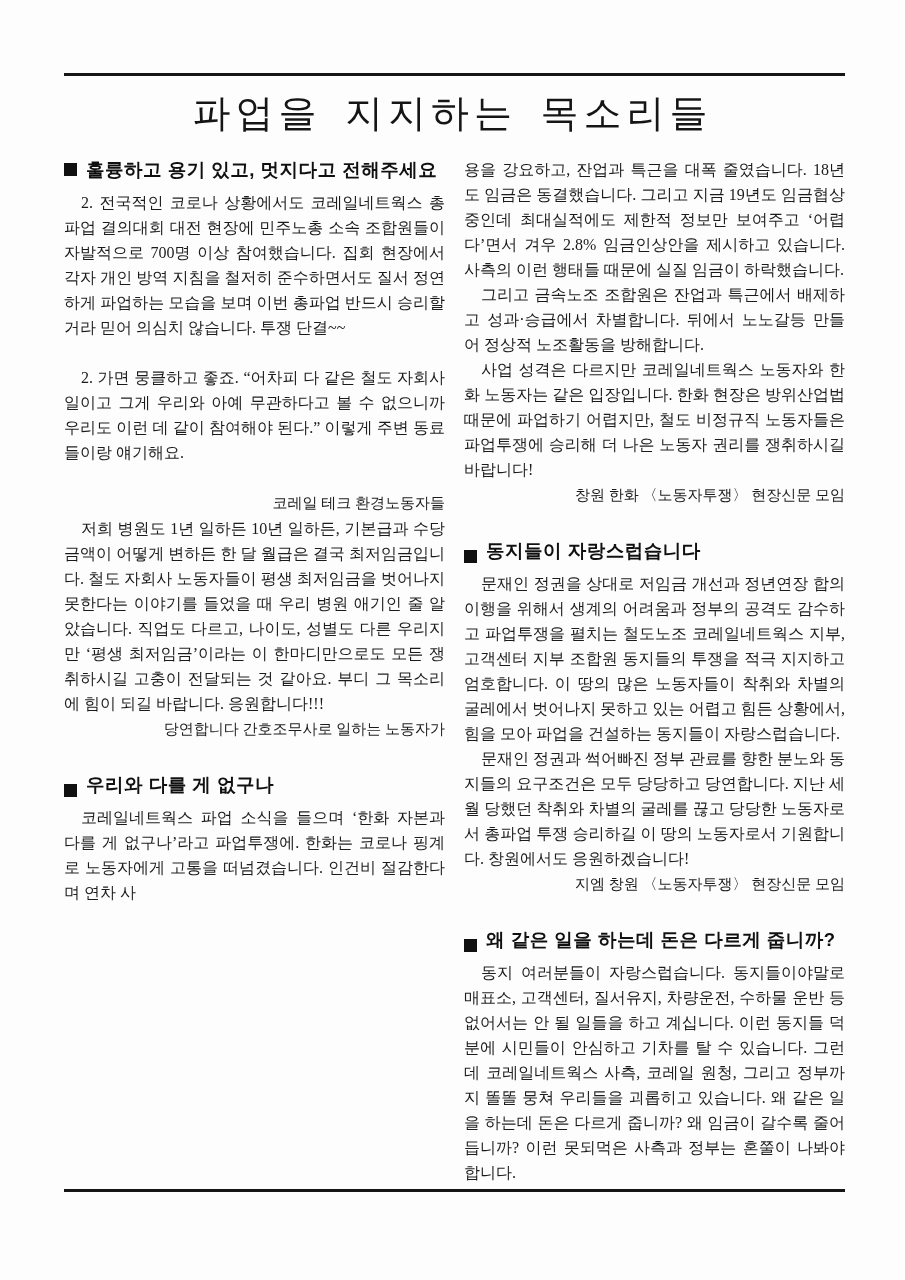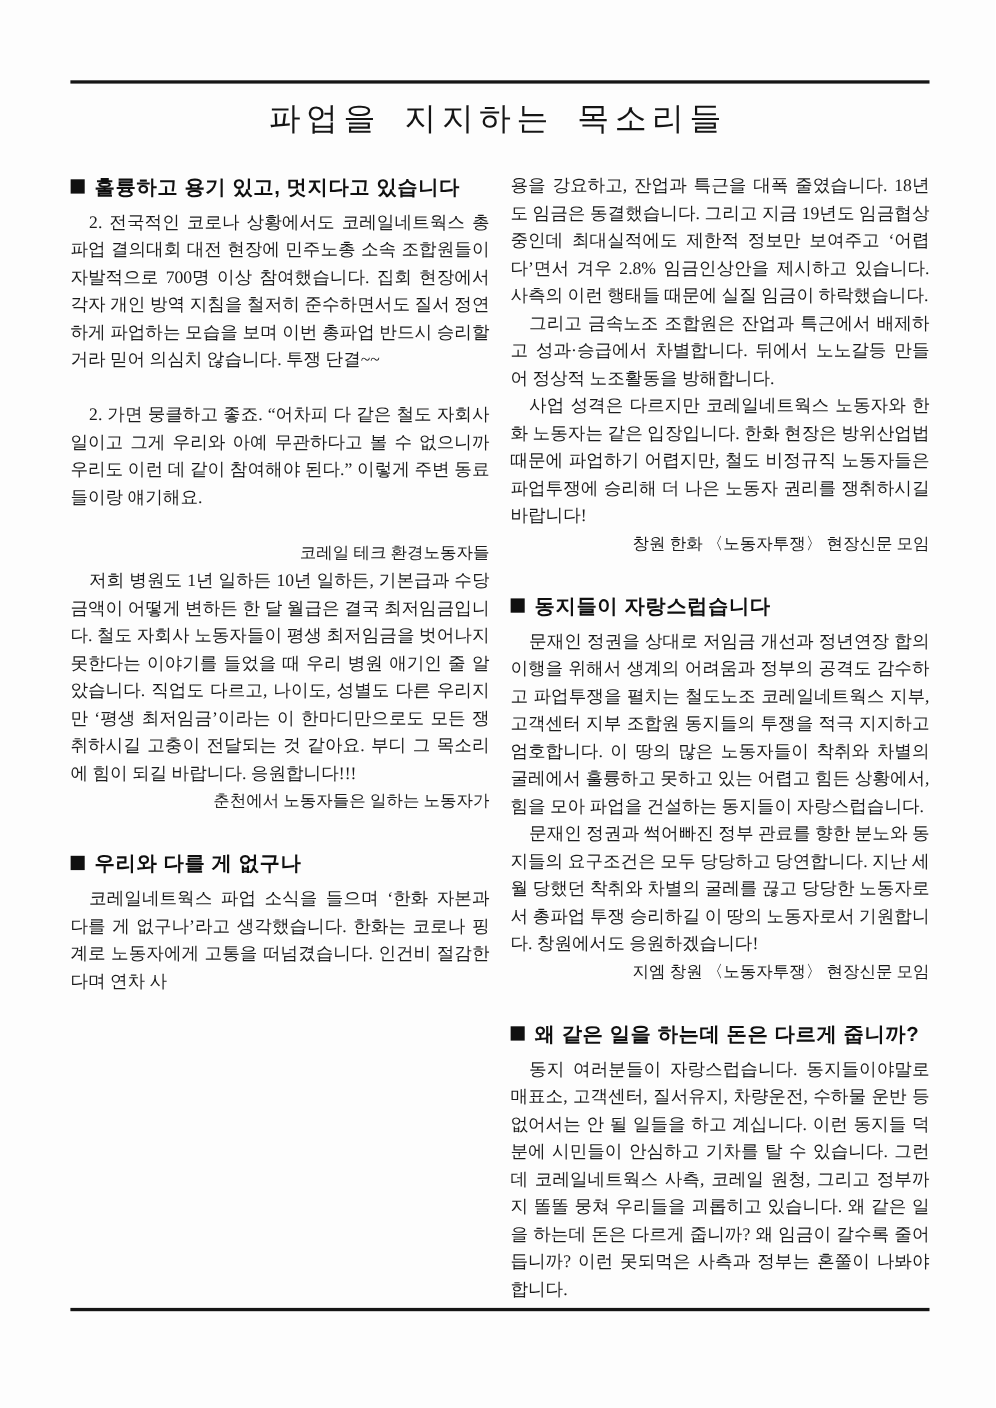--- a/index.html
+++ b/index.html
@@ -20,21 +20,21 @@
     left: 64px; width: 781px; height: 3px;
     background: #161616;
   }
   .rule.top { top: 73px; }
   .rule.bottom { top: 1189px; }
   .title {
     position: absolute;
     top: 88px; left: 0; width: 100%;
     margin: 0;
     text-align: center;
-    font-size: 29px;
+    font-size: 38px;
     font-weight: 500;
     letter-spacing: 5px;
     word-spacing: 9px;
     font-family: "Liberation Serif", serif;
     color: #151515;
   }
   .columns {
     position: absolute;
     top: 157px; left: 64px;
     width: 781px; height: 1030px;
@@ -52,21 +52,21 @@
     display: flex;
     align-items: center;
     gap: 9px;
     margin: 0 0 8px 0;
     font-family: "Liberation Sans", sans-serif;
     font-weight: 700;
     font-size: 18.5px;
     letter-spacing: 0.5px;
     color: #101010;
   }
-  .sec-h.gap-top { margin-top: 30px; }
+  .sec-h.gap-top { margin-top: 30px; align-items: flex-end; }
   .bullet {
     width: 13px; height: 13px;
     background: #101010;
     flex: 0 0 auto;
   }
   .para {
     margin: 0;
     font-size: 16px;
     line-height: 25px;
     text-align: justify;
@@ -93,57 +93,57 @@
 
   <h1 class="title">파업을 지지하는 목소리들</h1>
 
   <div class="columns">
 
     <div class="col">
 
       <section>
         <h2 class="sec-h">
           <span class="bullet"></span>
-          <span>훌륭하고 용기 있고, 멋지다고 있습니다</span>
+          <span>훌륭하고 용기 있고, 멋지다고 전해주세요</span>
         </h2>
         <p class="para spaced">2. 전국적인 코로나 상황에서도 코레일네트웍스 총파업 결의대회 대전 현장에 민주노총 소속 조합원들이 자발적으로 700명 이상 참여했습니다. 집회 현장에서 각자 개인 방역 지침을 철저히 준수하면서도 질서 정연하게 파업하는 모습을 보며 이번 총파업 반드시 승리할 거라 믿어 의심치 않습니다. 투쟁 단결~~</p>
         <p class="para spaced">2. 가면 뭉클하고 좋죠. “어차피 다 같은 철도 자회사 일이고 그게 우리와 아예 무관하다고 볼 수 없으니까 우리도 이런 데 같이 참여해야 된다.” 이렇게 주변 동료들이랑 얘기해요.</p>
         <p class="attr">코레일 테크 환경노동자들</p>
       </section>
 
       <section>
         <p class="para">저희 병원도 1년 일하든 10년 일하든, 기본급과 수당 금액이 어떻게 변하든 한 달 월급은 결국 최저임금입니다. 철도 자회사 노동자들이 평생 최저임금을 벗어나지 못한다는 이야기를 들었을 때 우리 병원 애기인 줄 알았습니다. 직업도 다르고, 나이도, 성별도 다른 우리지만 ‘평생 최저임금’이라는 이 한마디만으로도 모든 쟁취하시길 고충이 전달되는 것 같아요. 부디 그 목소리에 힘이 되길 바랍니다. 응원합니다!!!</p>
-        <p class="attr">춘천에서 노동자들은 일하는 노동자가</p>
+        <p class="attr">당연합니다 간호조무사로 일하는 노동자가</p>
       </section>
 
       <section>
         <h2 class="sec-h gap-top">
           <span class="bullet"></span>
           <span>우리와 다를 게 없구나</span>
         </h2>
-        <p class="para">코레일네트웍스 파업 소식을 들으며 ‘한화 자본과 다를 게 없구나’라고 생각했습니다. 한화는 코로나 핑계로 노동자에게 고통을 떠넘겼습니다. 인건비 절감한다며 연차 사</p>
+        <p class="para">코레일네트웍스 파업 소식을 들으며 ‘한화 자본과 다를 게 없구나’라고 파업투쟁에. 한화는 코로나 핑계로 노동자에게 고통을 떠넘겼습니다. 인건비 절감한다며 연차 사</p>
       </section>
 
     </div>
 
     <div class="col">
 
       <section>
         <p class="para no-indent">용을 강요하고, 잔업과 특근을 대폭 줄였습니다. 18년도 임금은 동결했습니다. 그리고 지금 19년도 임금협상 중인데 최대실적에도 제한적 정보만 보여주고 ‘어렵다’면서 겨우 2.8% 임금인상안을 제시하고 있습니다. 사측의 이런 행태들 때문에 실질 임금이 하락했습니다.</p>
         <p class="para">그리고 금속노조 조합원은 잔업과 특근에서 배제하고 성과·승급에서 차별합니다. 뒤에서 노노갈등 만들어 정상적 노조활동을 방해합니다.</p>
         <p class="para">사업 성격은 다르지만 코레일네트웍스 노동자와 한화 노동자는 같은 입장입니다. 한화 현장은 방위산업법 때문에 파업하기 어렵지만, 철도 비정규직 노동자들은 파업투쟁에 승리해 더 나은 노동자 권리를 쟁취하시길 바랍니다!</p>
         <p class="attr">창원 한화 〈노동자투쟁〉 현장신문 모임</p>
       </section>
 
       <section>
         <h2 class="sec-h gap-top">
           <span class="bullet"></span>
           <span>동지들이 자랑스럽습니다</span>
         </h2>
-        <p class="para">문재인 정권을 상대로 저임금 개선과 정년연장 합의 이행을 위해서 생계의 어려움과 정부의 공격도 감수하고 파업투쟁을 펼치는 철도노조 코레일네트웍스 지부, 고객센터 지부 조합원 동지들의 투쟁을 적극 지지하고 엄호합니다. 이 땅의 많은 노동자들이 착취와 차별의 굴레에서 훌륭하고 못하고 있는 어렵고 힘든 상황에서, 힘을 모아 파업을 건설하는 동지들이 자랑스럽습니다.</p>
+        <p class="para">문재인 정권을 상대로 저임금 개선과 정년연장 합의 이행을 위해서 생계의 어려움과 정부의 공격도 감수하고 파업투쟁을 펼치는 철도노조 코레일네트웍스 지부, 고객센터 지부 조합원 동지들의 투쟁을 적극 지지하고 엄호합니다. 이 땅의 많은 노동자들이 착취와 차별의 굴레에서 벗어나지 못하고 있는 어렵고 힘든 상황에서, 힘을 모아 파업을 건설하는 동지들이 자랑스럽습니다.</p>
         <p class="para">문재인 정권과 썩어빠진 정부 관료를 향한 분노와 동지들의 요구조건은 모두 당당하고 당연합니다. 지난 세월 당했던 착취와 차별의 굴레를 끊고 당당한 노동자로서 총파업 투쟁 승리하길 이 땅의 노동자로서 기원합니다. 창원에서도 응원하겠습니다!</p>
         <p class="attr">지엠 창원 〈노동자투쟁〉 현장신문 모임</p>
       </section>
 
       <section>
         <h2 class="sec-h gap-top">
           <span class="bullet"></span>
           <span>왜 같은 일을 하는데 돈은 다르게 줍니까?</span>
         </h2>
         <p class="para">동지 여러분들이 자랑스럽습니다. 동지들이야말로 매표소, 고객센터, 질서유지, 차량운전, 수하물 운반 등 없어서는 안 될 일들을 하고 계십니다. 이런 동지들 덕분에 시민들이 안심하고 기차를 탈 수 있습니다. 그런데 코레일네트웍스 사측, 코레일 원청, 그리고 정부까지 똘똘 뭉쳐 우리들을 괴롭히고 있습니다. 왜 같은 일을 하는데 돈은 다르게 줍니까? 왜 임금이 갈수록 줄어듭니까? 이런 못되먹은 사측과 정부는 혼쭐이 나봐야 합니다.</p>

